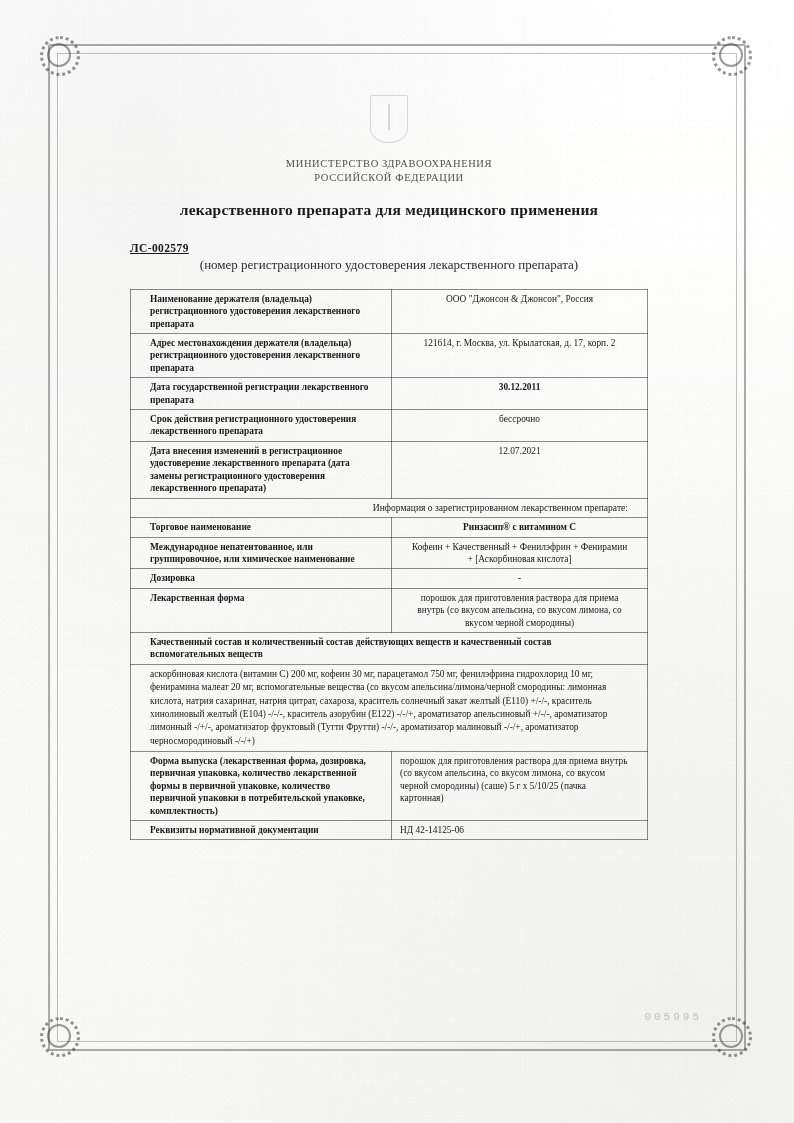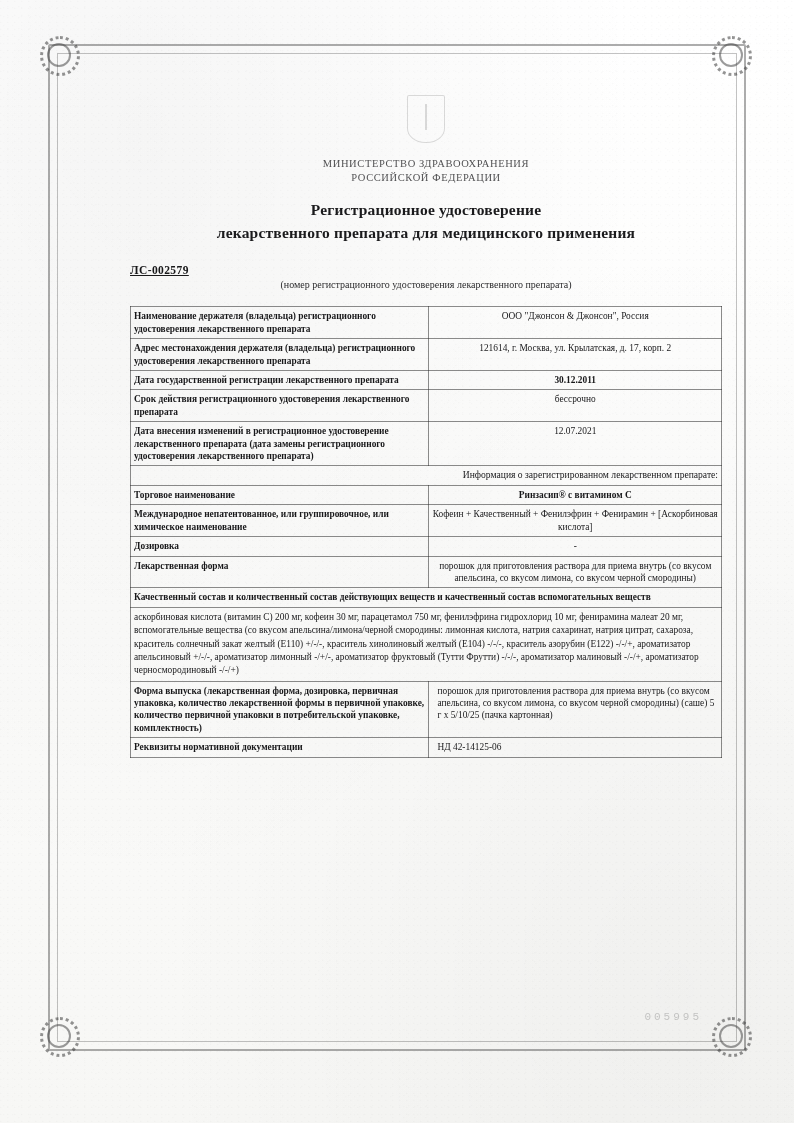--- a/index.html
+++ b/index.html
@@ -50,21 +50,21 @@
     position:absolute;left:6px;top:6px;width:34px;height:34px;
     border:3px dotted #2b2b2b;border-radius:50%;
   }
   .corner .ring2{
     position:absolute;left:13px;top:13px;width:20px;height:20px;
     border:2px solid #3a3a3a;border-radius:50%;
   }
 
   
   .page{
-    position:absolute;left:130px;top:95px;width:592px;
+    position:absolute;left:130px;top:95px;width:518px;
   }
 
   .emblem{
     width:36px;height:46px;margin:0 auto 14px auto;
     border:1px solid rgba(60,60,60,.35);
     border-radius:2px 2px 48% 48%/2px 2px 30% 30%;
     position:relative;opacity:.5;
   }
   .emblem:after{
     content:"";position:absolute;left:50%;top:8px;
@@ -79,30 +79,30 @@
   .title{
     text-align:center;font-size:15.5px;font-weight:bold;
     line-height:1.45;margin-top:14px;color:#1b1b1d;
     letter-spacing:.2px;
   }
   .regnum{
     text-align:left;margin-top:20px;font-size:11.5px;font-weight:bold;
     text-decoration:underline;letter-spacing:.4px;
   }
   .regnum-cap{
-    text-align:center;font-size:10px;margin-top:3px;color:#2b2b2d;
+    text-align:center;font-size:13px;margin-top:3px;color:#2b2b2d;
   }
 
   table.doc{
     width:100%;border-collapse:collapse;margin-top:16px;
     font-size:9.4px;line-height:1.32;
   }
   table.doc td{
     border:1px solid rgba(45,45,45,.55);
-    padding:3px 3px;vertical-align:top;
+    padding:3px 19px;vertical-align:top;
   }
   td.lbl{width:50.5%;font-weight:bold;}
   td.val{width:49.5%;text-align:center;}
   td.val.bold{font-weight:bold;}
   td.section{
     text-align:right;font-size:9.6px;font-weight:normal;
   }
   td.full-b{font-weight:bold;}
   td.body{font-weight:normal;text-align:left;line-height:1.42;}
   td.val.left{text-align:left;padding-left:8px;}
@@ -141,21 +141,20 @@
 <div class="page">
 
   <div class="emblem"></div>
 
   <div class="ministry">
     <div>МИНИСТЕРСТВО ЗДРАВООХРАНЕНИЯ</div>
     <div>РОССИЙСКОЙ ФЕДЕРАЦИИ</div>
   </div>
 
   <div class="title">
-    <div>Регистрационное удостоверение</div>
     <div>лекарственного препарата для медицинского применения</div>
   </div>
 
   <div class="regnum">ЛС-002579</div>
   <div class="regnum-cap">(номер регистрационного удостоверения лекарственного препарата)</div>
 
   <table class="doc">
     <tbody>
       <tr>
         <td class="lbl">Наименование держателя (владельца) регистрационного удостоверения лекарственного препарата</td>

